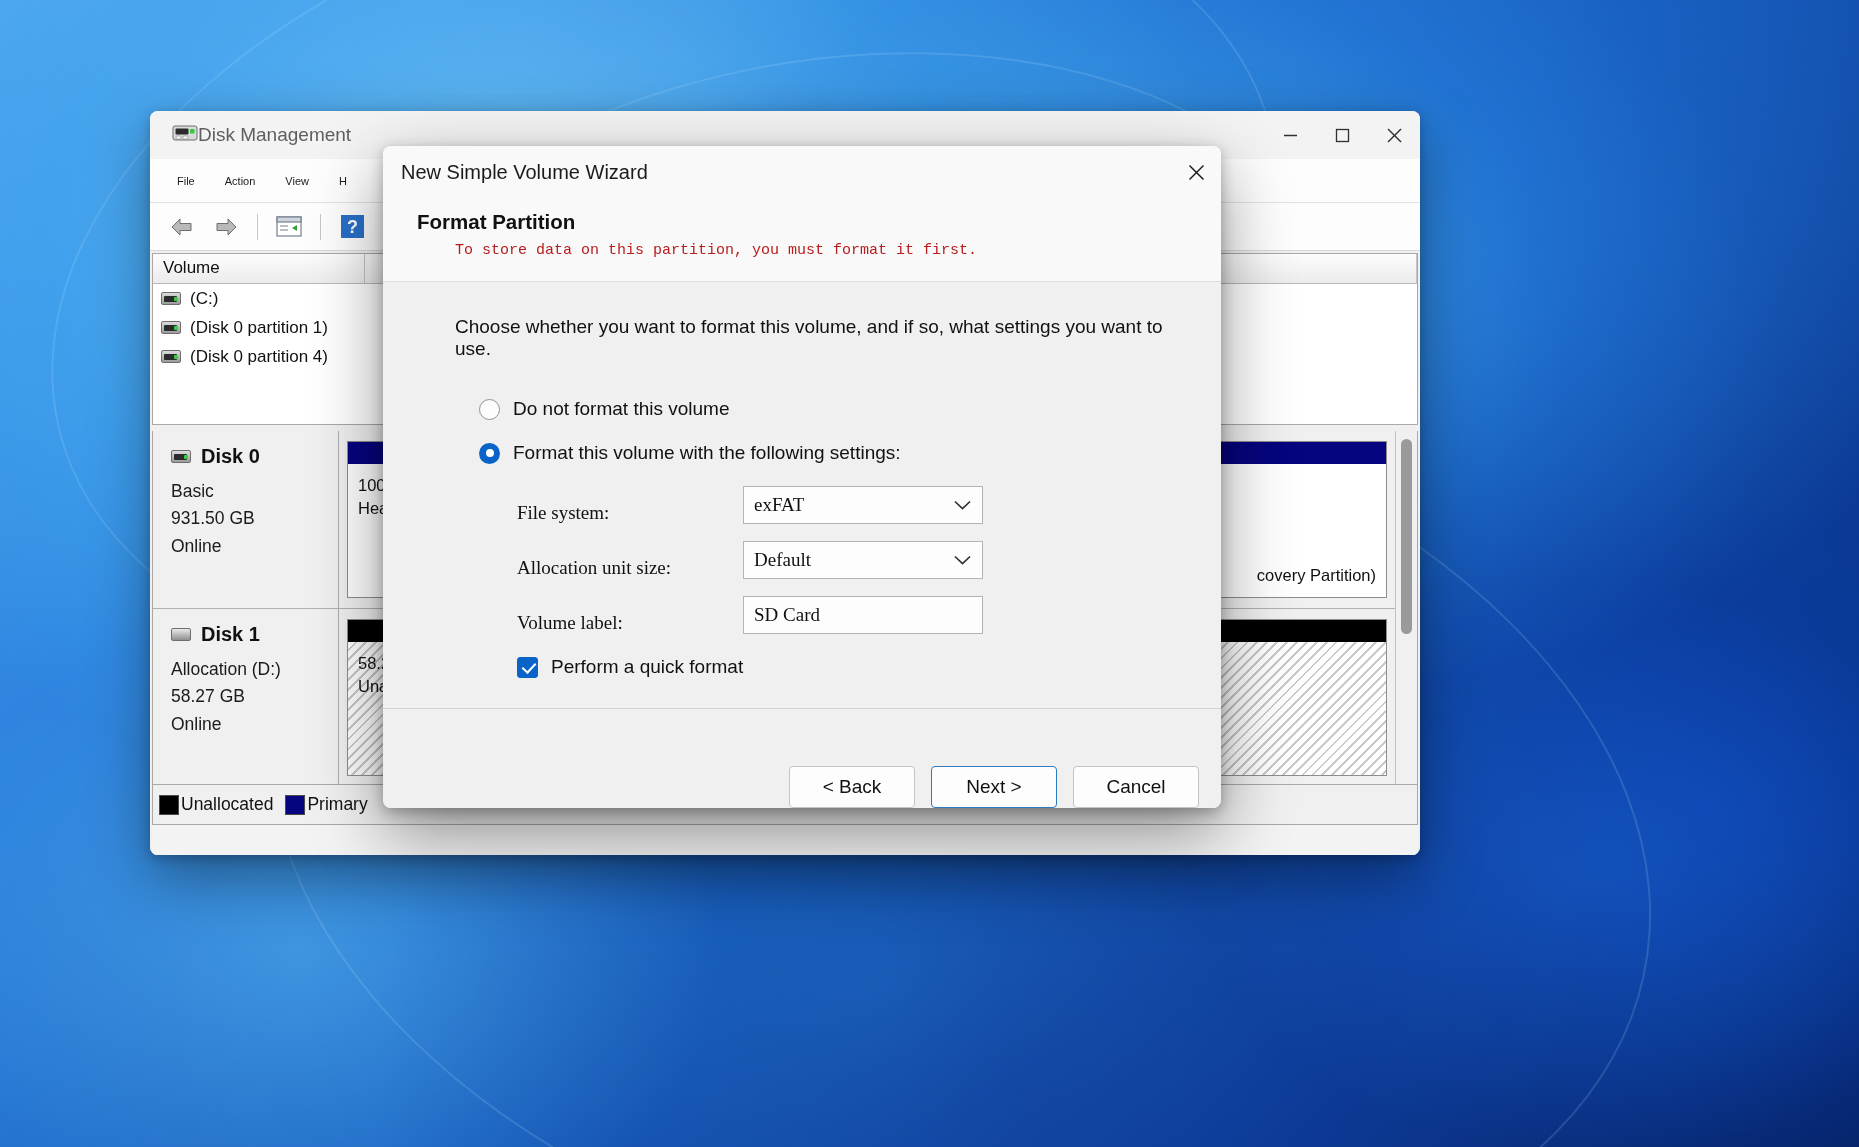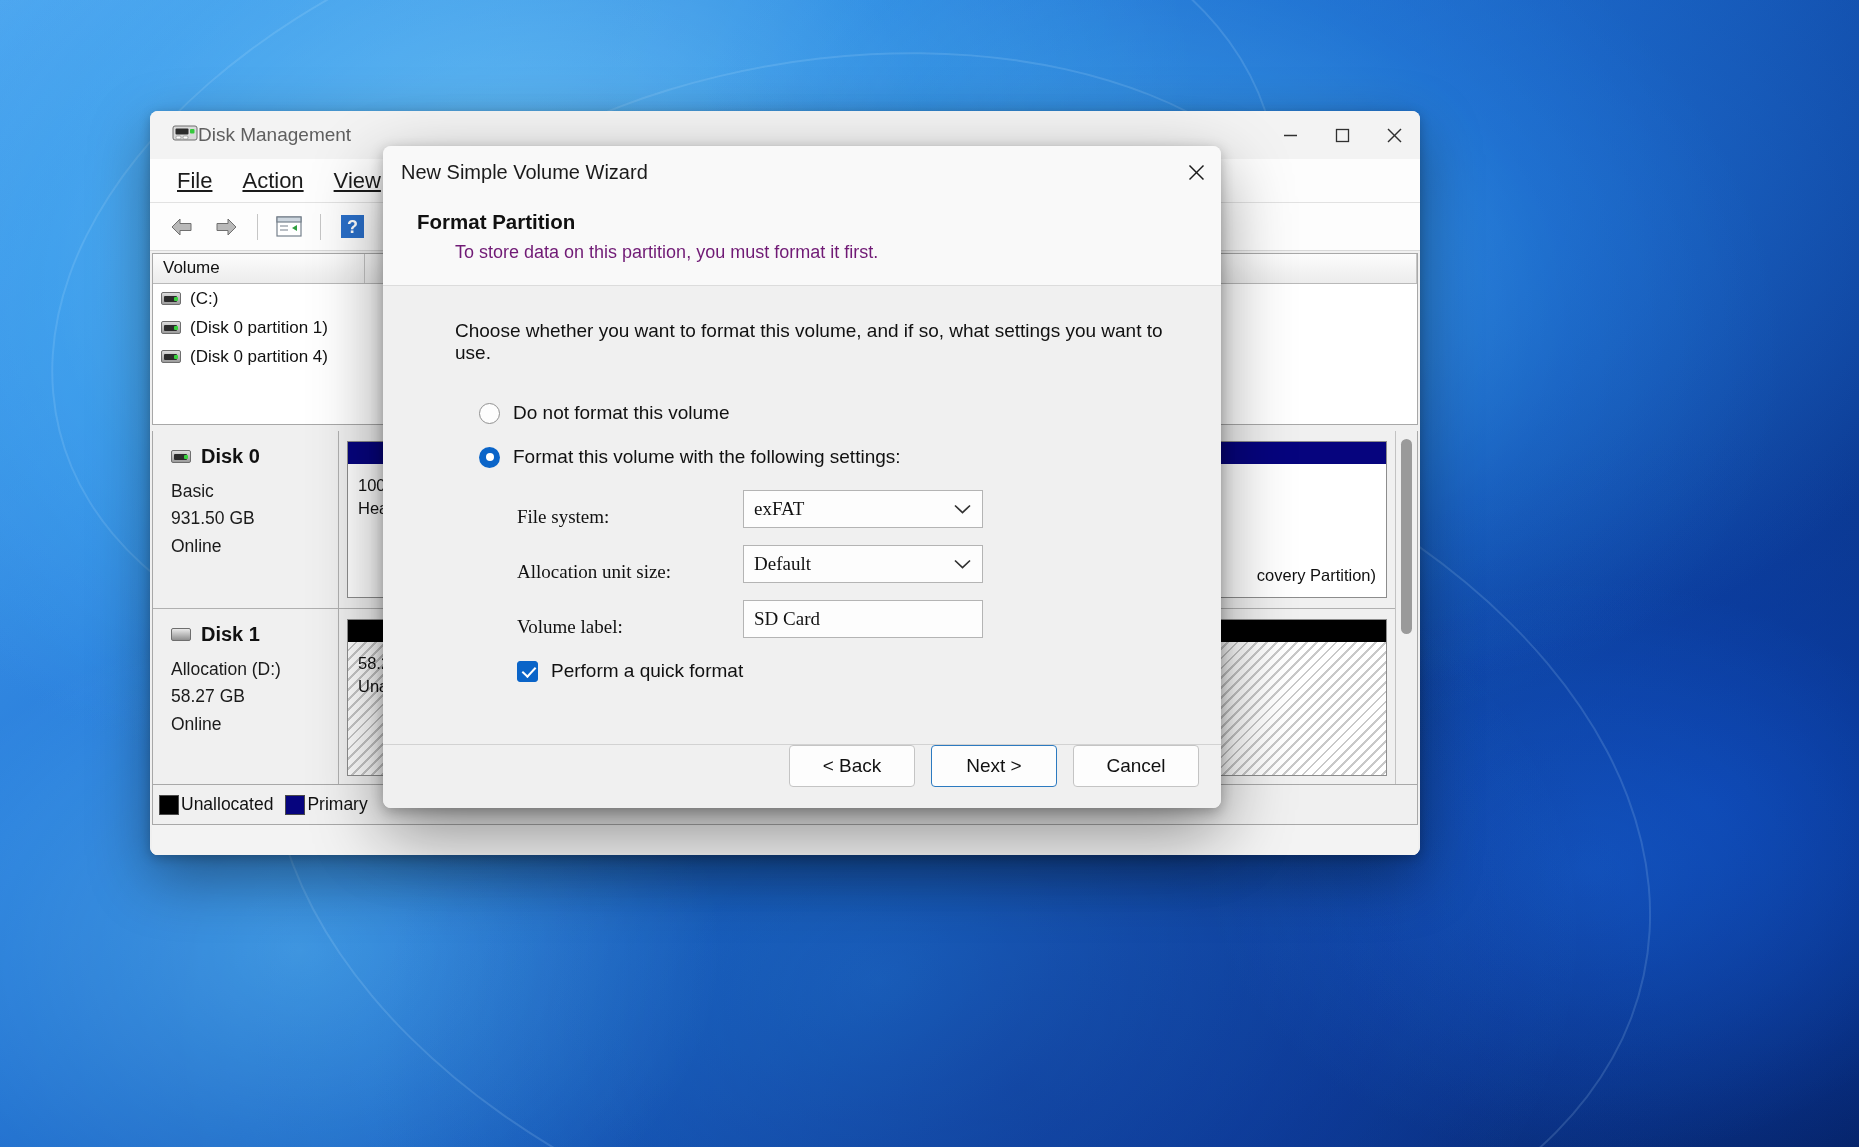--- a/index.html
+++ b/index.html
@@ -101,26 +101,25 @@
     height: 44px;
     background: #fdfdfd;
     display: flex;
     align-items: center;
     padding-left: 14px;
     gap: 4px;
     border-bottom: 1px solid #e2e2e2;
     flex: 0 0 auto;
   }
   .dm-menu-item {
-    font-size: 22px;
+    font-size: 11px;
     color: #1b1b1b;
     padding: 5px 13px;
     border-radius: 4px;
     white-space: nowrap;
-    text-decoration: underline;
   }
 
   
   .dm-toolbar {
     height: 48px;
     background: #fdfdfd;
     display: flex;
     align-items: center;
     padding-left: 12px;
     gap: 4px;
@@ -355,23 +354,24 @@
     padding: 12px 34px 22px 34px;
     border-bottom: 1px solid #dcdcdc;
   }
   .wz-h1 {
     font-size: 20.5px;
     font-weight: bold;
     color: #111;
     margin-bottom: 8px;
   }
   .wz-sub {
-    font-size: 18px;
-    color: #701a75;
+    font-size: 15px;
+    color: #b91c1c;
     padding-left: 38px;
+    font-family: Liberation Mono, monospace;
   }
 
   .wz-body {
     flex: 1 1 auto;
     background: #f0f0f0;
     padding: 34px 34px 0 34px;
     min-height: 0;
     overflow: hidden;
   }
   .wz-intro {
@@ -478,25 +478,25 @@
   }
   .checkbox.disabled {
     border-color: #c8c8c8;
     background: #f6f6f6;
   }
   .check-label { font-size: 19px; color: #111; white-space: nowrap; }
   .check-label.disabled { color: #9a9a9a; }
 
   .wz-footer {
     flex: 0 0 auto;
-    height: 64px;
+    height: 100px;
     background: #f0f0f0;
     border-top: 1px solid #d2d2d2;
     display: flex;
-    align-items: flex-start;
+    align-items: flex-end;
     justify-content: flex-end;
     gap: 16px;
     padding-right: 22px;
   }
   .wz-btn {
     width: 126px;
     height: 42px;
     background: #fdfdfd;
     border: 1px solid #c4c4c4;
     border-radius: 4px;

